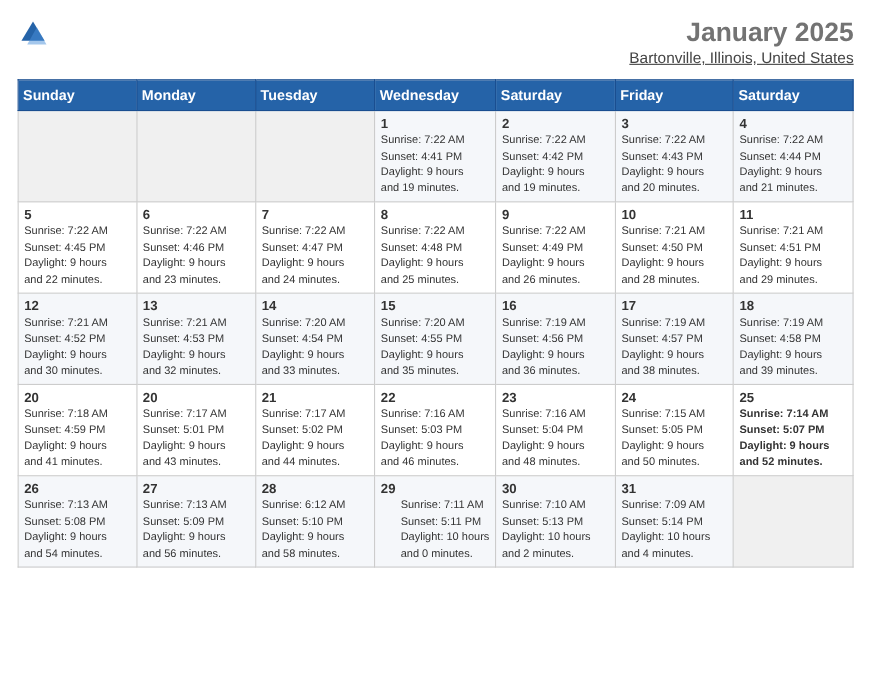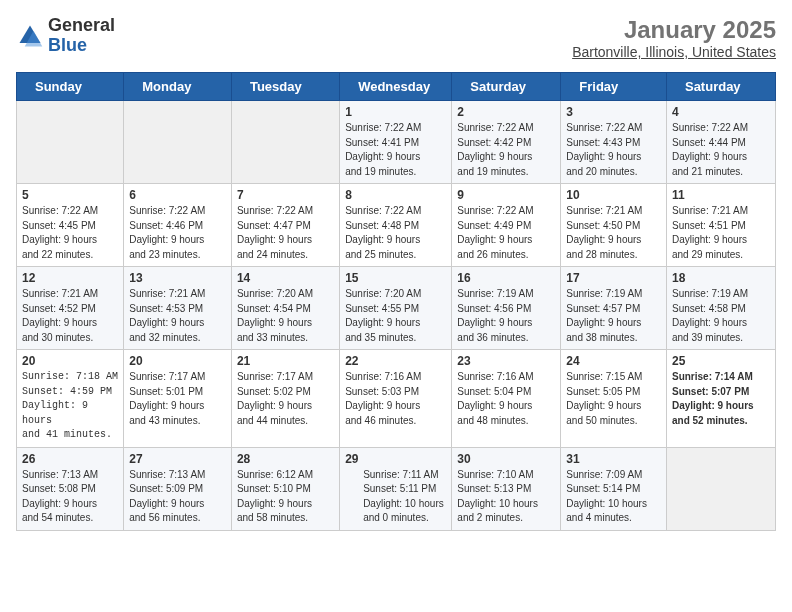--- a/index.html
+++ b/index.html
@@ -48,21 +48,21 @@
     .calendar {
       width: 100%;
       border-collapse: collapse;
       border: 1px solid #bbb;
     }
     .calendar th {
       background: #2563a8;
       color: #fff;
       font-size: 13px;
       font-weight: bold;
-      padding: 6px 18px;
+      padding: 6px 4px;
       text-align: left;
       border: 1px solid #1a4e90;
     }
     .calendar td {
       vertical-align: top;
       border: 1px solid #ccc;
       padding: 4px 5px;
       width: 113px;
       min-height: 80px;
       font-size: 10.5px;
@@ -91,24 +91,20 @@
   </style>
 </head>
 <body>
 
 <div class="header">
   <div class="logo">
     <svg class="logo-icon" viewBox="0 0 32 32">
       <polygon points="16,4 28,24 4,24" fill="#2563a8"></polygon>
       <polygon points="20,10 30,28 10,28" fill="#4a90d9" opacity="0.5"></polygon>
     </svg>
-    <div class="logo-text">
-      <span class="logo-general">General</span><br>
-      <span class="logo-blue">Blue</span>
-    </div>
   </div>
   <div class="title-block">
     <div class="month-title">January 2025</div>
     <div class="location">Bartonville, Illinois, United States</div>
   </div>
 </div>
 
 <table class="calendar">
   <thead>
     <tr>
@@ -253,21 +249,21 @@
           <div class="day-num">18</div>
           <div class="day-info" style="white-space: pre-line;">Sunrise: 7:19 AM
 Sunset: 4:58 PM
 Daylight: 9 hours
 and 39 minutes.</div>
         </td>
       </tr>
       <tr>
         <td>
           <div class="day-num">20</div>
-          <div class="day-info" style="white-space: pre-line; font-family: Liberation Mono, monospace;">Sunrise: 7:18 AM
+          <div class="day-info" style="white-space: pre-line;">Sunrise: 7:18 AM
 Sunset: 4:59 PM
 Daylight: 9 hours
 and 41 minutes.</div>
         </td>
         <td>
           <div class="day-num">20</div>
           <div class="day-info" style="white-space: pre-line;">Sunrise: 7:17 AM
 Sunset: 5:01 PM
 Daylight: 9 hours
 and 43 minutes.</div>

